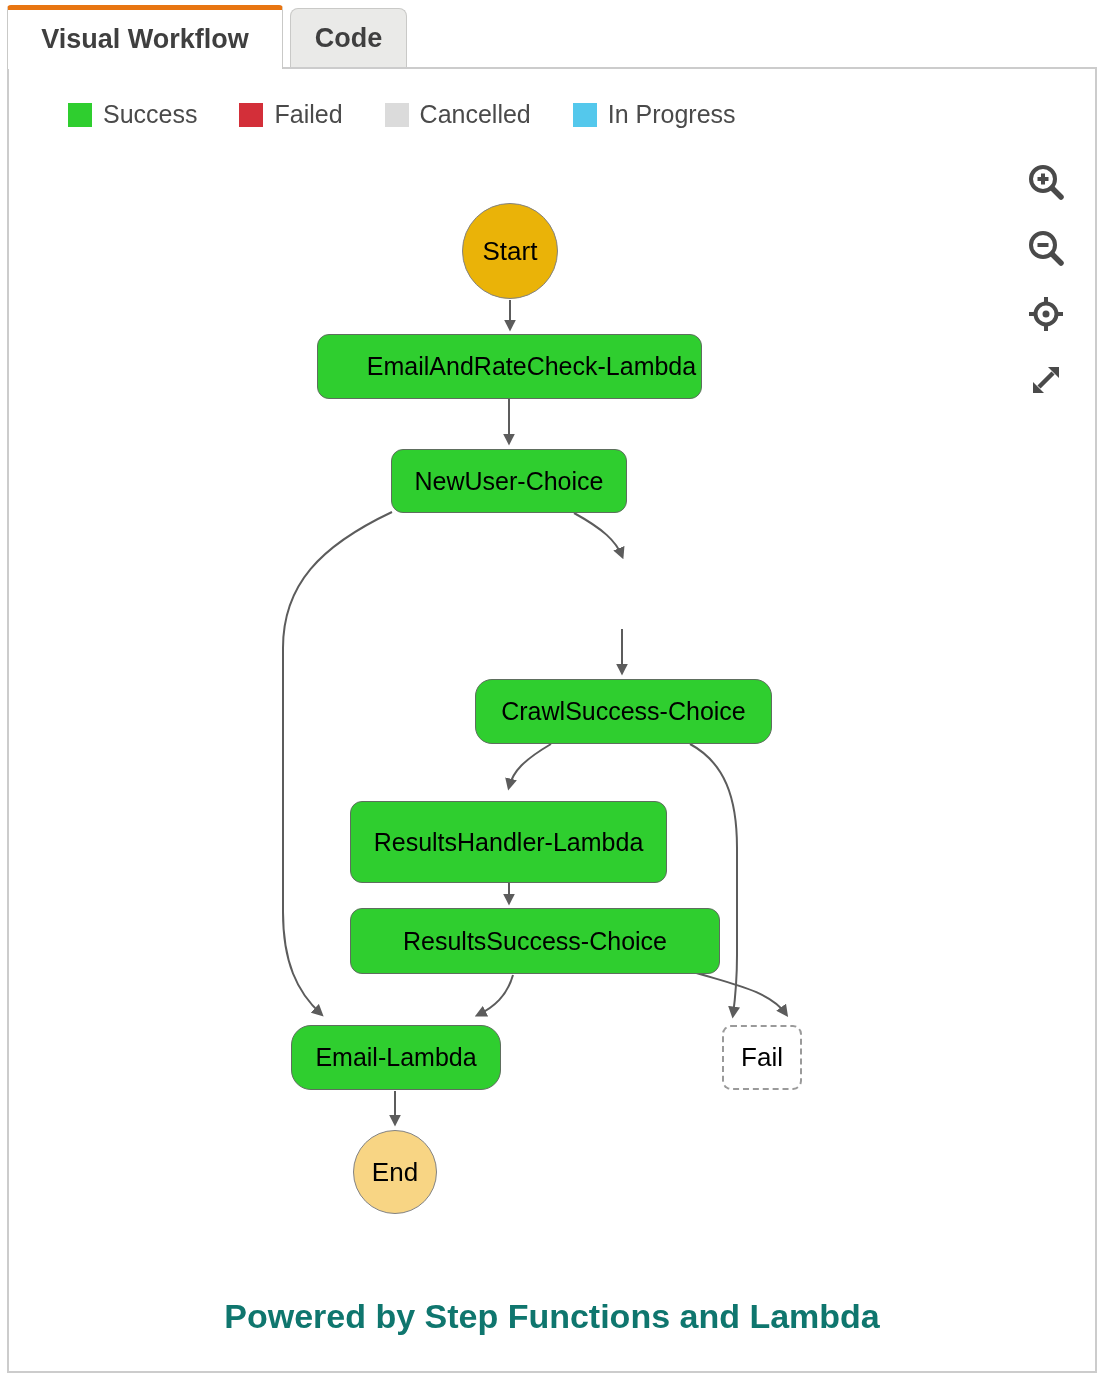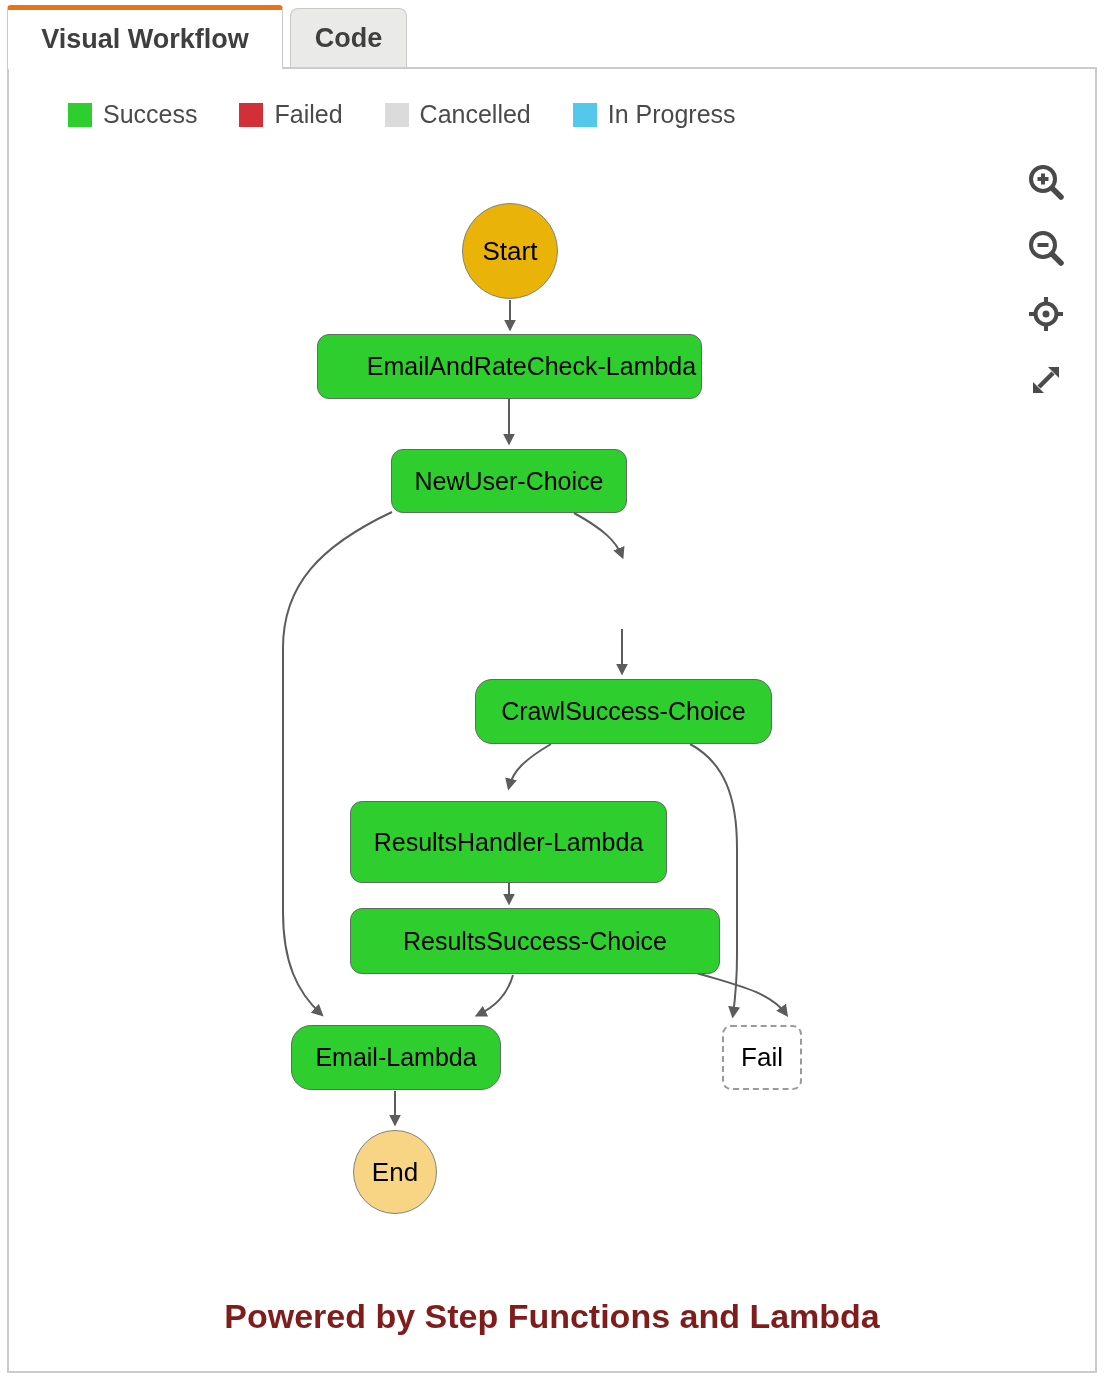--- a/index.html
+++ b/index.html
@@ -176,17 +176,17 @@
   </div>
 
   <div class="node fail-node n-fail">
     <span>Fail</span>
   </div>
 
   <div class="node circle n-end" style="background: rgb(248, 213, 132);">
     <span>End</span>
   </div>
 
-  <div class="footer" style="color: #7f1d1d;">
+  <div class="footer" style="color: #0f766e;">
     <span>Powered by Step Functions and Lambda</span>
   </div>
 
 </div>
 
 </body></html>

